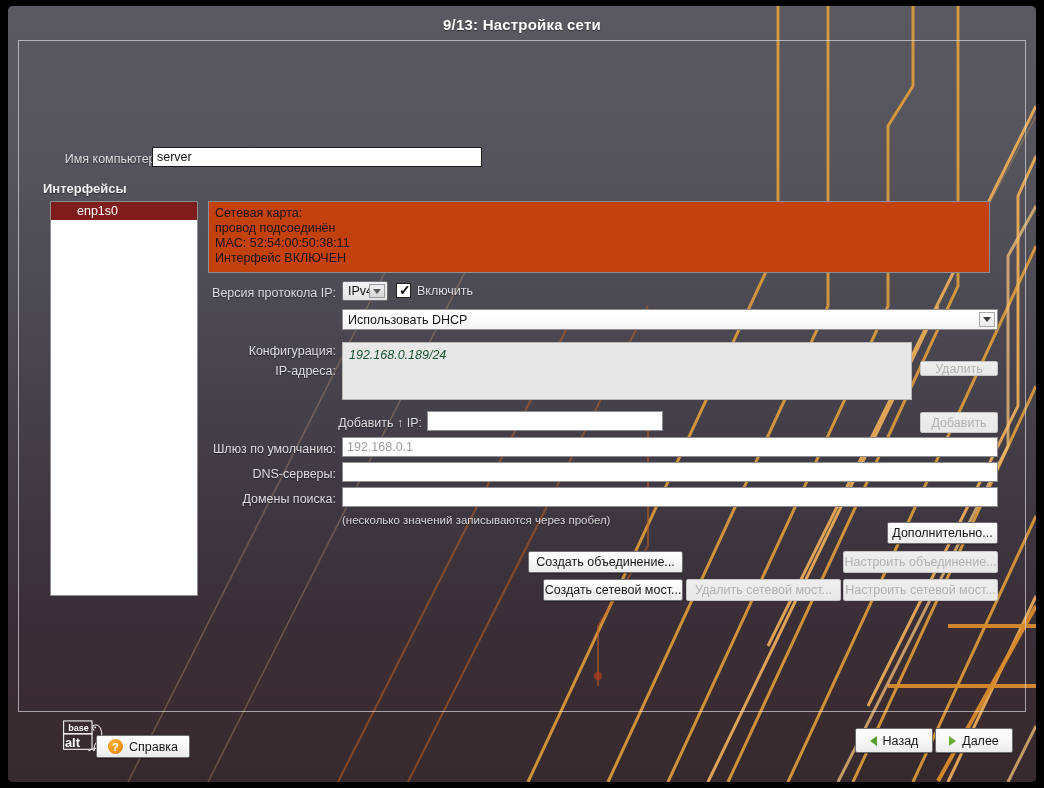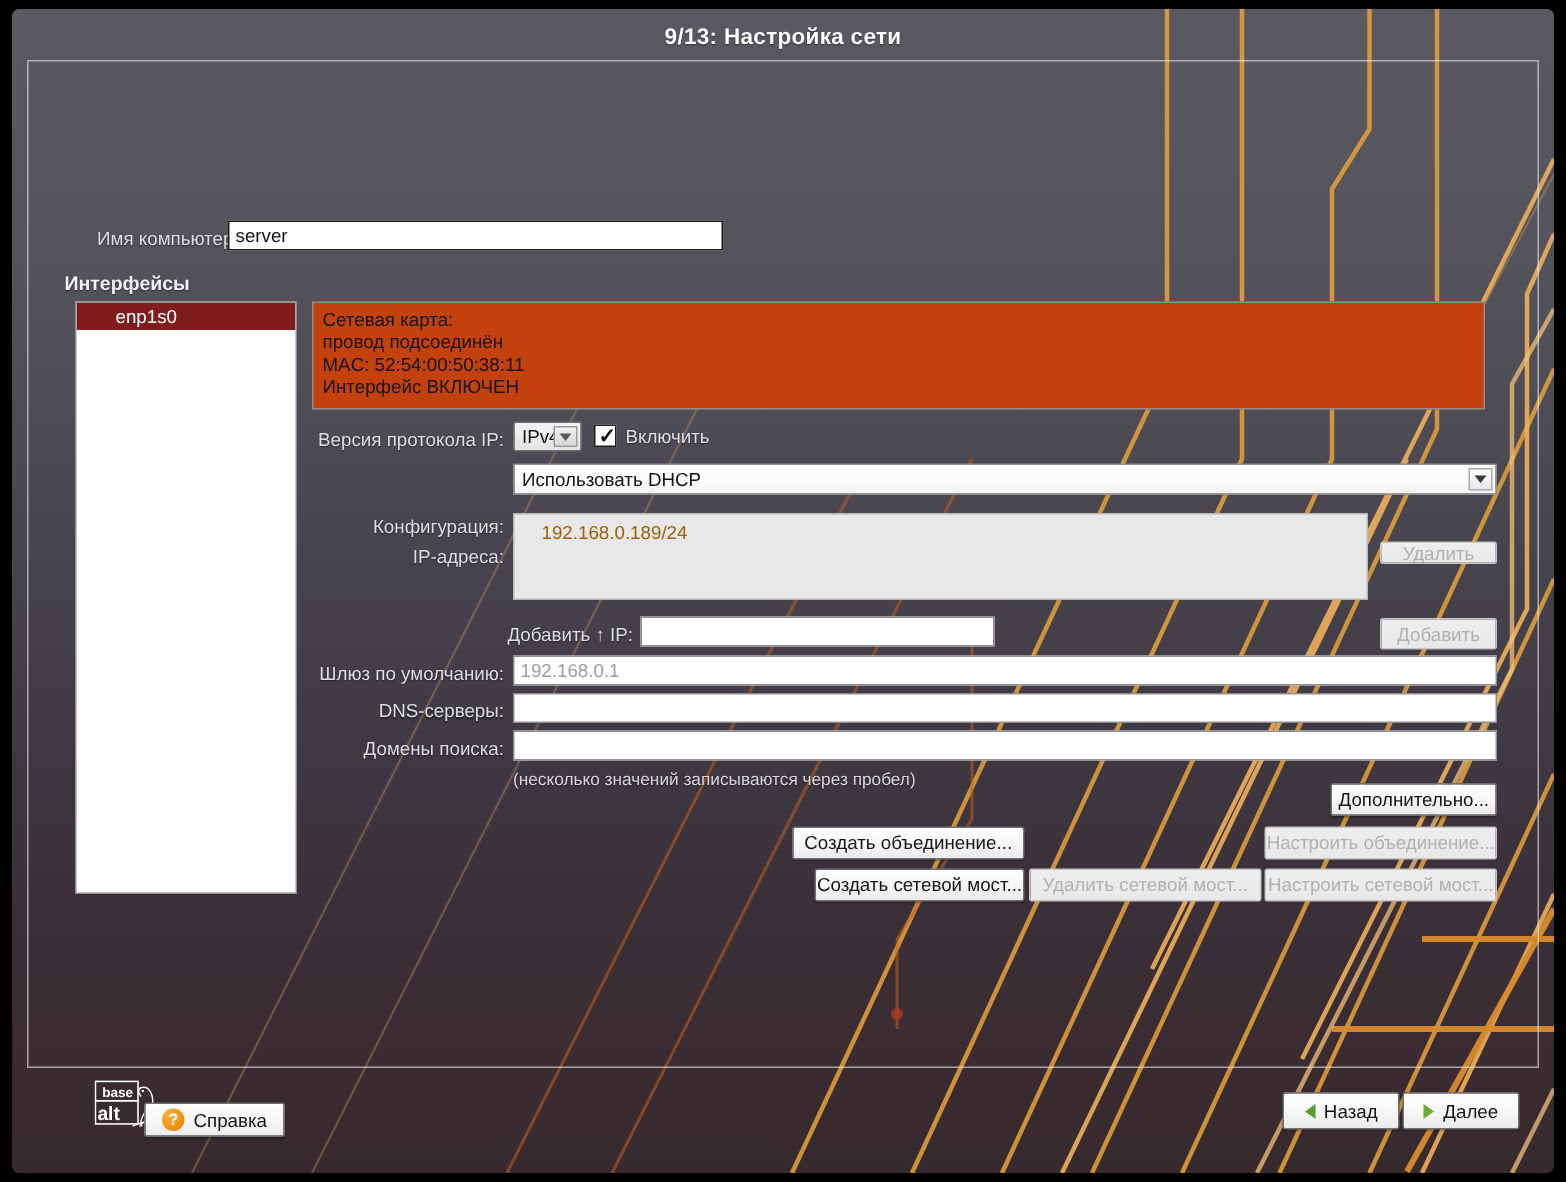--- a/index.html
+++ b/index.html
@@ -122,24 +122,25 @@
     padding: 4px 6px;
     font-size: 12.5px;
     color: #151515;
     line-height: 15px;
   }
 
   .addrbox {
     position: absolute;
     background: #e8e8e8;
     border: 1px solid #b8b8b8;
-    padding: 4px 18px;
-    font-size: 12.5px;
-    color: #a16207;
+    padding: 4px 6px;
+    font-size: 12.5px;
+    color: #14532d;
     line-height: 16px;
+    font-style: italic;
   }
 
   
   .combo {
     position: absolute;
     background: linear-gradient(180deg,#ffffff 0%,#fbfbfb 55%,#f2f2f2 100%);
     border: 1px solid #8e8e92;
     font-size: 12.5px;
     color: #141414;
     display: flex; align-items: center;

